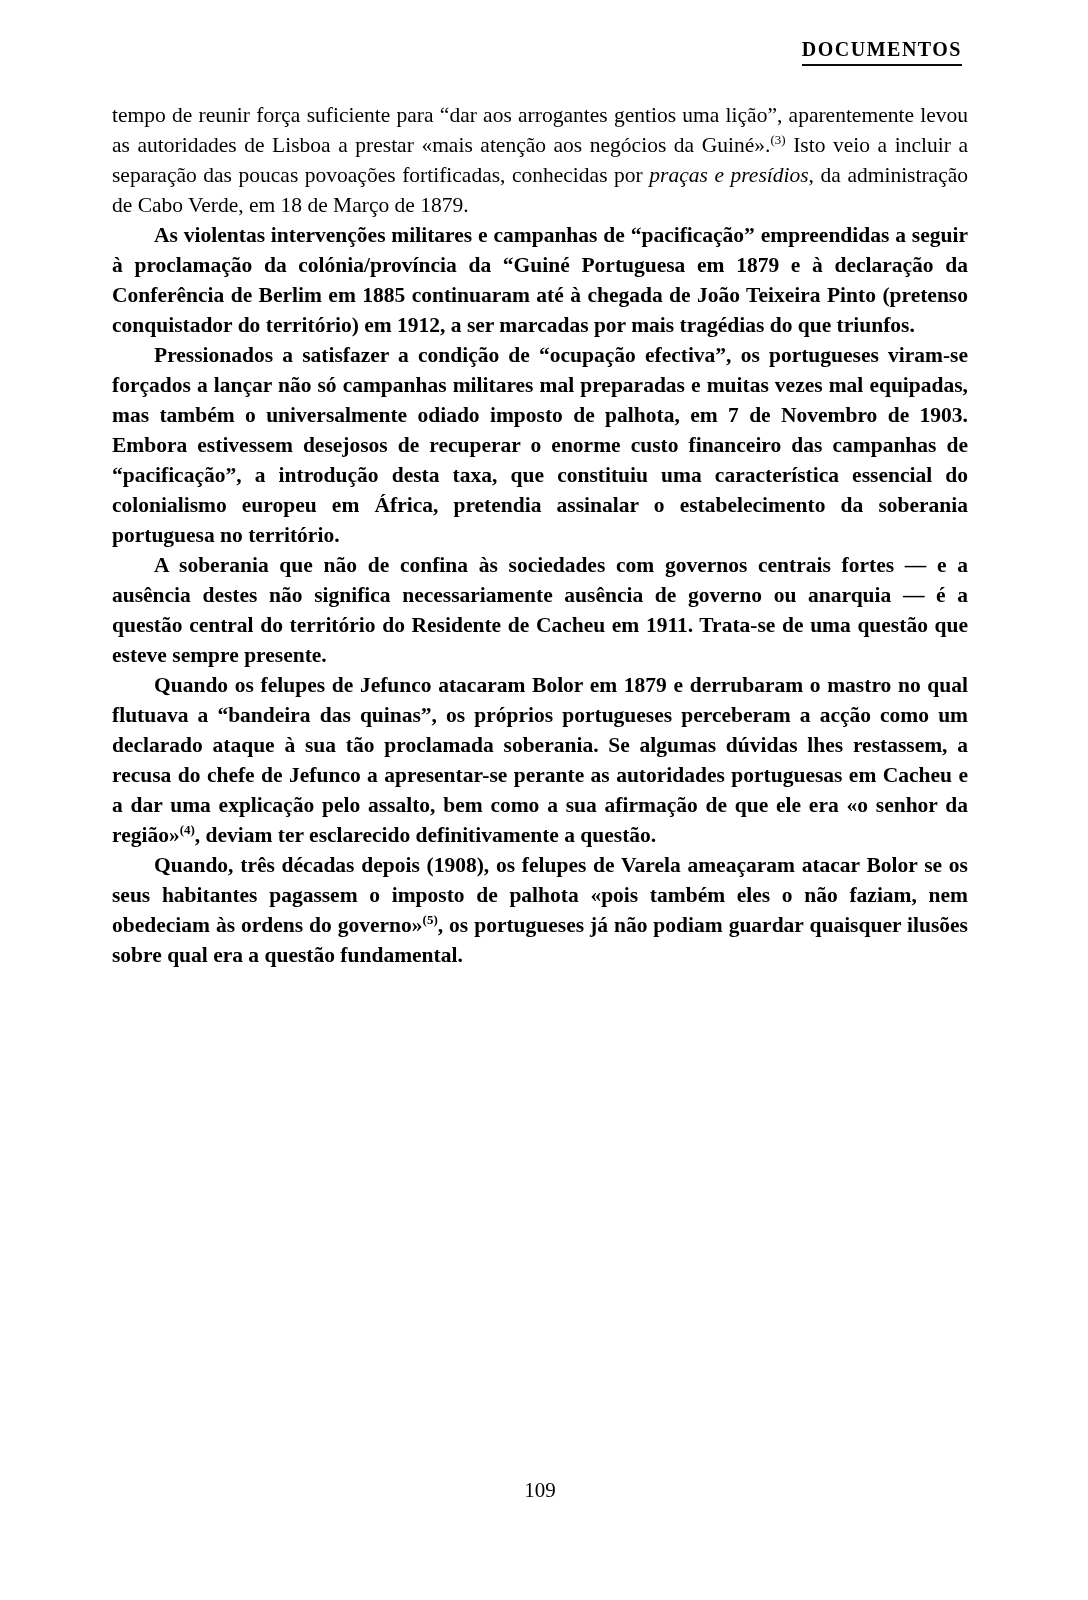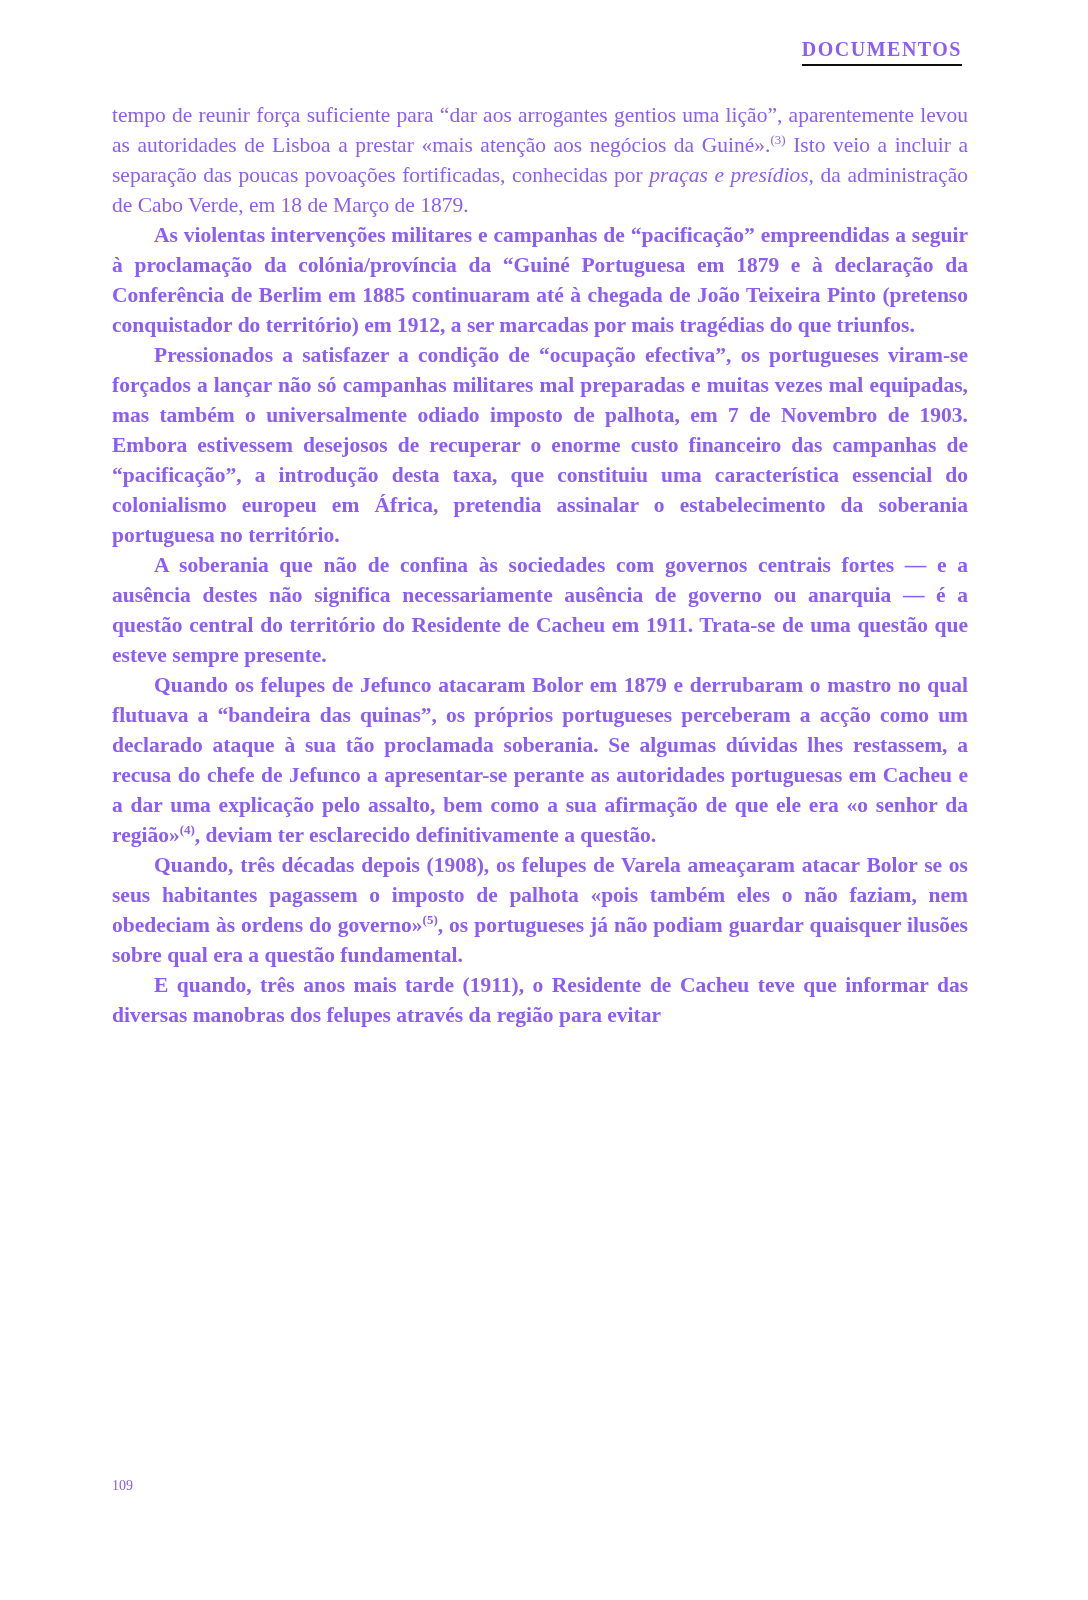--- a/index.html
+++ b/index.html
@@ -5,21 +5,21 @@
   html, body {
     margin: 0;
     padding: 0;
     background: #ffffff;
   }
   .page {
     position: relative;
     width: 1088px;
     height: 1600px;
     background: #ffffff;
-    color: #8b5cf6;
+    color: #000000;
     font-family: "Liberation Serif", "DejaVu Serif", serif;
     overflow: hidden;
     box-sizing: border-box;
   }
   .running-header {
     position: absolute;
     top: 38px;
     right: 126px;
     font-size: 20px;
     font-weight: bold;
@@ -49,36 +49,35 @@
   }
   sup {
     font-size: 13px;
     line-height: 0;
   }
   .page-number {
     position: absolute;
     top: 1478px;
     left: 112px;
     width: 856px;
-    text-align: left;
-    font-size: 14px;
+    text-align: center;
+    font-size: 21px;
   }
 </style>
 </head>
 <body>
 
 <div class="page">
 
   <div class="running-header">DOCUMENTOS</div>
 
   <div class="text-block">
       <p class="para"><span>tempo de reunir força suficiente para “dar aos arrogantes gentios uma lição”, aparentemente levou as autoridades de Lisboa a prestar «mais atenção aos negócios da Guiné».</span><sup>(3)</sup><span> Isto veio a incluir a separação das poucas povoações fortificadas, conhecidas por </span><span class="italic">praças e presídios</span><span>, da administração de Cabo Verde, em 18 de Março de 1879.</span></p>
       <p class="para indent"><span>As violentas intervenções militares e campanhas de “pacificação” empreendidas a seguir à proclamação da colónia/província da “Guiné Portuguesa em 1879 e à declaração da Conferência de Berlim em 1885 continuaram até à chegada de João Teixeira Pinto (pretenso conquistador do território) em 1912, a ser marcadas por mais tragédias do que triunfos.</span></p>
       <p class="para indent"><span>Pressionados a satisfazer a condição de “ocupação efectiva”, os portugueses viram-se forçados a lançar não só campanhas militares mal preparadas e muitas vezes mal equipadas, mas também o universalmente odiado imposto de palhota, em 7 de Novembro de 1903. Embora estivessem desejosos de recuperar o enorme custo financeiro das campanhas de “pacificação”, a introdução desta taxa, que constituiu uma característica essencial do colonialismo europeu em África, pretendia assinalar o estabelecimento da soberania portuguesa no território.</span></p>
       <p class="para indent"><span>A soberania que não de confina às sociedades com governos centrais fortes — e a ausência destes não significa necessariamente ausência de governo ou anarquia — é a questão central do território do Residente de Cacheu em 1911. Trata-se de uma questão que esteve sempre presente.</span></p>
       <p class="para indent"><span>Quando os felupes de Jefunco atacaram Bolor em 1879 e derrubaram o mastro no qual flutuava a “bandeira das quinas”, os próprios portugueses perceberam a acção como um declarado ataque à sua tão proclamada soberania. Se algumas dúvidas lhes restassem, a recusa do chefe de Jefunco a apresentar-se perante as autoridades portuguesas em Cacheu e a dar uma explicação pelo assalto, bem como a sua afirmação de que ele era «o senhor da região»</span><sup>(4)</sup><span>, deviam ter esclarecido definitivamente a questão.</span></p>
       <p class="para indent"><span>Quando, três décadas depois (1908), os felupes de Varela ameaçaram atacar Bolor se os seus habitantes pagassem o imposto de palhota «pois também eles o não faziam, nem obedeciam às ordens do governo»</span><sup>(5)</sup><span>, os portugueses já não podiam guardar quaisquer ilusões sobre qual era a questão fundamental.</span></p>
-      <p class="para indent"><span>E quando, três anos mais tarde (1911), o Residente de Cacheu teve que informar das diversas manobras dos felupes através da região para evitar</span></p>
     </div>
 
   <div class="page-number">109</div>
 
 </div>
 
 </body></html>

